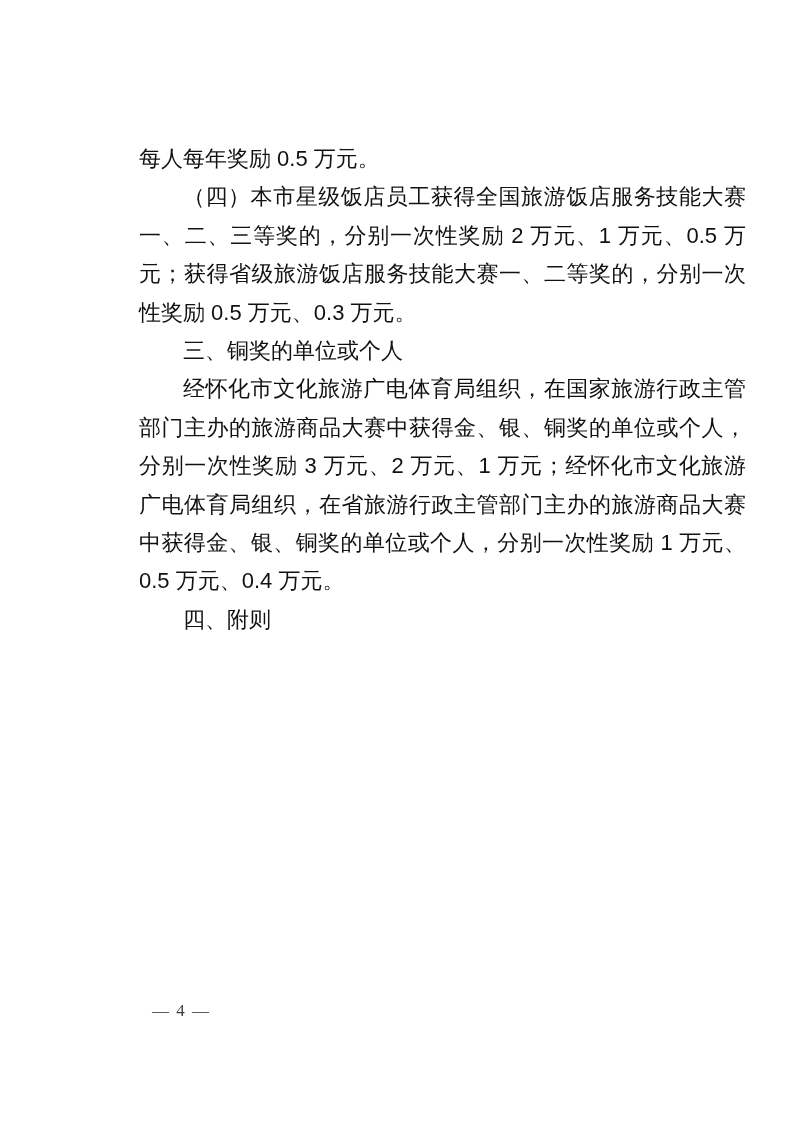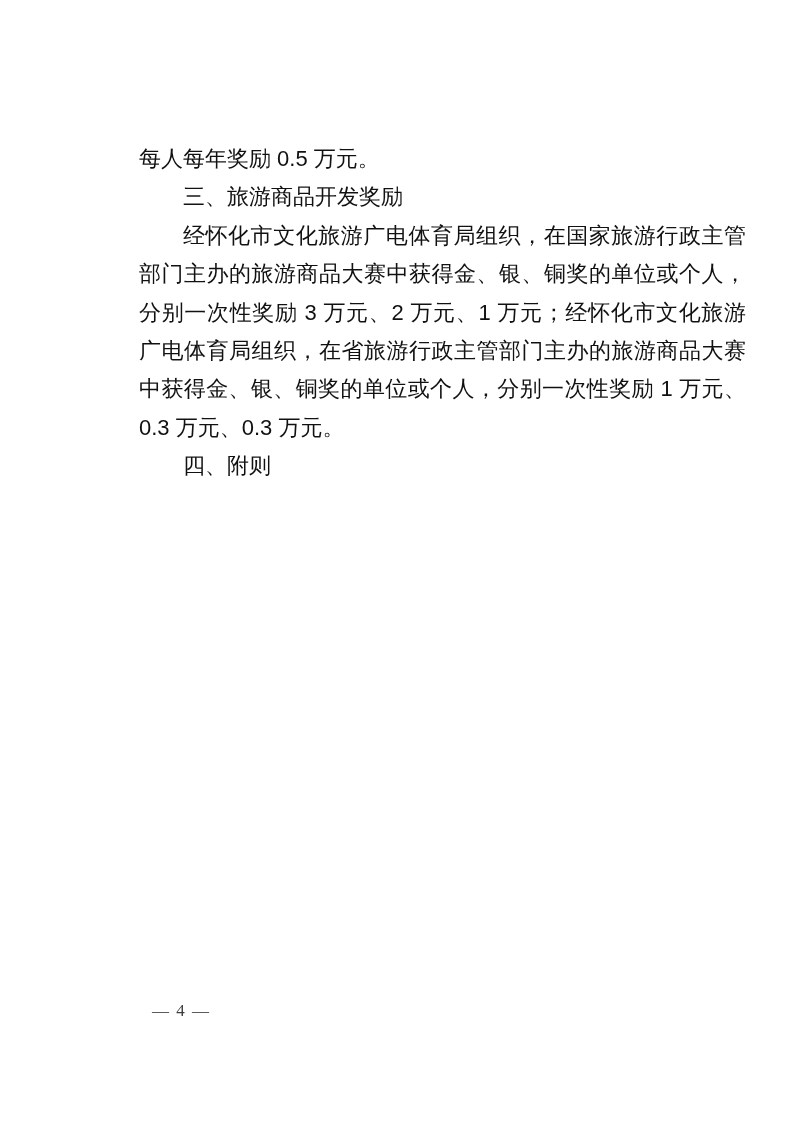--- a/index.html
+++ b/index.html
@@ -43,24 +43,25 @@
 </style>
 </head>
 <body>
 
 <div class="page">
 
   <main class="content">
     <p class="no-indent">每人每年奖励 0.5 万元。</p>
 
 
+    <p>（四）本市星级饭店员工获得全国旅游饭店服务技能大赛一、二、三等奖的，分别一次性奖励 2 万元、1 万元、0.5 万元；获得省级旅游饭店服务技能大赛一、二等奖的，分别一次性奖励 0.5 万元、0.3 万元。</p>
 
-    <p class="heading">三、旅游商品开发奖励</p>
+    <p class="heading">三、铜奖的单位或个人</p>
 
-    <p>经怀化市文化旅游广电体育局组织，在国家旅游行政主管部门主办的旅游商品大赛中获得金、银、铜奖的单位或个人，分别一次性奖励 3 万元、2 万元、1 万元；经怀化市文化旅游广电体育局组织，在省旅游行政主管部门主办的旅游商品大赛中获得金、银、铜奖的单位或个人，分别一次性奖励 1 万元、0.3 万元、0.3 万元。</p>
+    <p>经怀化市文化旅游广电体育局组织，在国家旅游行政主管部门主办的旅游商品大赛中获得金、银、铜奖的单位或个人，分别一次性奖励 3 万元、2 万元、1 万元；经怀化市文化旅游广电体育局组织，在省旅游行政主管部门主办的旅游商品大赛中获得金、银、铜奖的单位或个人，分别一次性奖励 1 万元、0.5 万元、0.4 万元。</p>
 
     <p class="heading">四、附则</p>
 
   </main>
 
   <div class="page-number">— 4 —</div>
 
 </div>
 
 </body></html>

